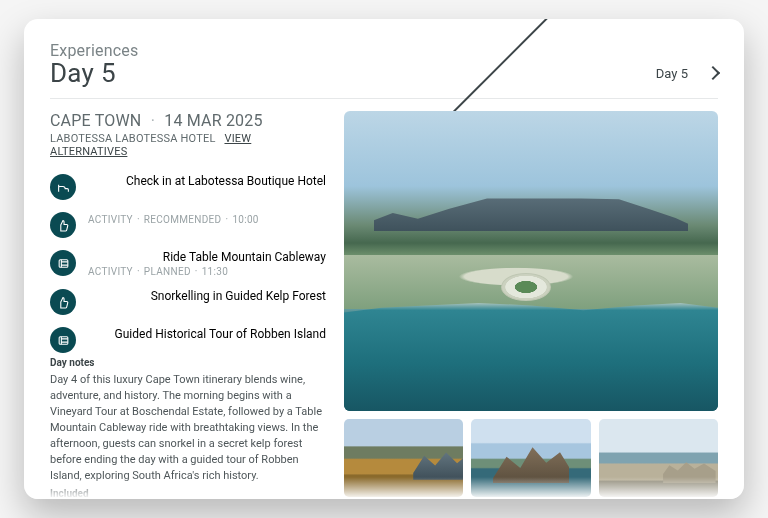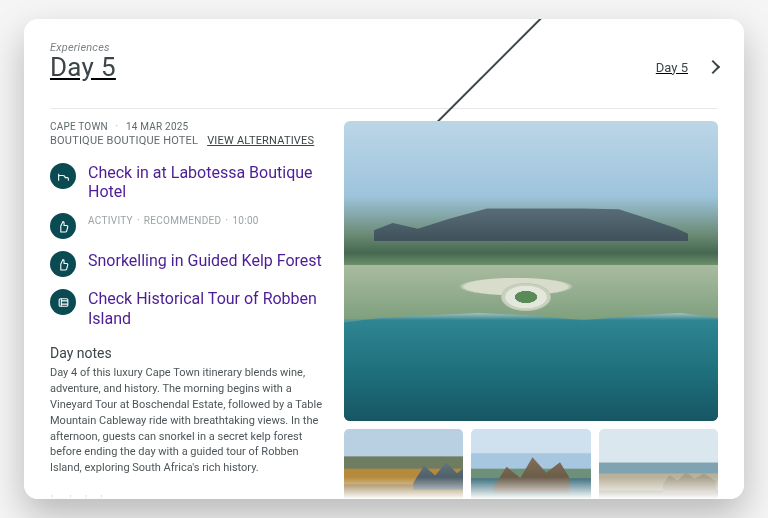--- a/index.html
+++ b/index.html
@@ -18,32 +18,30 @@
     height: 480px;
     background: #fff;
     border-radius: 14px;
     box-shadow: 0 16px 36px rgba(0,0,0,0.25);
     padding: 22px 26px 0 26px;
     overflow: hidden;
     position: relative;
   }
   .breadcrumb {
     color: #7b8487;
-    font-size: 11px;
+    font-size: 16px;
     letter-spacing: .2px;
-    font-style: italic;
   }
   .header-row {
     display: flex;
     align-items: center;
     justify-content: space-between;
     margin-top: -2px;
-    padding-bottom: 26px;
+    padding-bottom: 10px;
     border-bottom: 1px solid #e6e8e9;
-    text-decoration: underline;
   }
   .page-title {
     font-size: 26px;
     font-weight: 400;
     color: #3c4548;
     letter-spacing: .3px;
   }
   .nav {
     display: flex;
     align-items: center;
@@ -67,44 +65,44 @@
     position: relative;
   }
   .right {
     flex: 1;
     display: flex;
     flex-direction: column;
     gap: 8px;
   }
 
   .meta {
-    font-size: 10px;
+    font-size: 16px;
     color: #606a6d;
     letter-spacing: .2px;
   }
   .meta .dot { color: #aab2b5; margin: 0 5px; }
   .hotel-line { font-size: 11px; color: #606a6d; margin-top: 2px; letter-spacing: .2px; }
   .hotel-line .link { color: #3c4548; text-decoration: underline; cursor: pointer; margin-left: 6px; }
 
   .activities { margin-top: 16px; display: flex; flex-direction: column; gap: 12px; }
   .activity { display: flex; align-items: flex-start; gap: 12px; }
   .icon-circle {
     width: 26px; height: 26px; border-radius: 50%;
     background: #0a4a52;
     flex: 0 0 26px;
     display: flex; align-items: center; justify-content: center;
     color: #fff;
   }
   .icon-circle svg { width: 13px; height: 13px; fill: none; stroke: #fff; stroke-width: 2; }
   .atext { flex: 1; }
-  .atitle { font-size: 16px; color: #4c1d95; line-height: 1.2; }
+  .atitle { font-size: 12px; color: #000000; line-height: 1.2; text-align: right; }
   .asub { font-size: 10px; color: #9aa3a6; letter-spacing: .3px; margin-top: 2px; text-transform: uppercase; }
   .asub .dt { margin: 0 4px; }
 
-  .section-h { font-size: 14px; color: #3c4548; font-weight: 400; margin-top: 17px; }
+  .section-h { font-size: 10px; color: #3c4548; font-weight: 700; margin-top: 4px; }
   .paragraph { font-size: 11px; color: #4e5659; line-height: 1.45; margin-top: 4px; }
 
   .hero {
     flex: 1;
     border-radius: 6px;
     background: linear-gradient(180deg,#bcd6e6 0%,#9dc4dc 25%,#6b8a74 38%,#46684f 44%,#7fa27a 50%,#c9d0b0 56%,#b9ccc0 60%,#2c7a86 70%,#1d6876 80%,#175966 100%);
     position: relative;
     overflow: hidden;
   }
   .mountain {
@@ -161,21 +159,21 @@
 
   <div class="body">
 
     <div class="left">
       <div class="meta">
         <span>CAPE TOWN</span>
         <span class="dot">·</span>
         <span>14 MAR 2025</span>
       </div>
       <div class="hotel-line">
-        <span>BOUTIQUE BOUTIQUE HOTEL</span>
+        <span>LABOTESSA LABOTESSA HOTEL</span>
         <span class="link">VIEW ALTERNATIVES</span>
       </div>
 
       <div class="activities" id="activities">
           <div class="activity">
             <div class="icon-circle">
               <svg viewBox="0 0 24 24">
                 <path d="M3 18v-6a2 2 0 0 1 2-2h6a4 4 0 0 1 4 4h4a2 2 0 0 1 2 2v2M3 18v2M21 18v2M3 12V7"></path>
               </svg>
             </div>
@@ -184,41 +182,53 @@
             </div>
           </div>
           <div class="activity">
             <div class="icon-circle">
               <svg viewBox="0 0 24 24">
                 <path d="M7 22V11M7 11l4-8a2 2 0 0 1 2 2v5h5a2 2 0 0 1 2 2l-2 8a2 2 0 0 1-2 2H7z"></path>
               </svg>
             </div>
             <div class="atext">
               <div class="asub">ACTIVITY<span class="dt">·</span>RECOMMENDED<span class="dt">·</span>10:00</div>
-            </div>
-          </div>
-          <div class="activity">
-            <div class="icon-circle">
-              <svg viewBox="0 0 24 24">
-                <path d="M7 22V11M7 11l4-8a2 2 0 0 1 2 2v5h5a2 2 0 0 1 2 2l-2 8a2 2 0 0 1-2 2H7z"></path>
-              </svg>
-            </div>
-            <div class="atext">
-              <div class="atitle">Snorkelling in Guided Kelp Forest</div>
             </div>
           </div>
           <div class="activity">
             <div class="icon-circle">
               <svg viewBox="0 0 24 24">
                 <rect x="4" y="5" width="16" height="14" rx="2"></rect>
                 <path d="M8 5v14M8 9h12M8 15h12"></path>
               </svg>
             </div>
             <div class="atext">
-              <div class="atitle">Check Historical Tour of Robben Island</div>
+              <div class="atitle">Ride Table Mountain Cableway</div>
+              <div class="asub">ACTIVITY<span class="dt">·</span>PLANNED<span class="dt">·</span>11:30</div>
+            </div>
+          </div>
+          <div class="activity">
+            <div class="icon-circle">
+              <svg viewBox="0 0 24 24">
+                <path d="M7 22V11M7 11l4-8a2 2 0 0 1 2 2v5h5a2 2 0 0 1 2 2l-2 8a2 2 0 0 1-2 2H7z"></path>
+              </svg>
+            </div>
+            <div class="atext">
+              <div class="atitle">Snorkelling in Guided Kelp Forest</div>
+            </div>
+          </div>
+          <div class="activity">
+            <div class="icon-circle">
+              <svg viewBox="0 0 24 24">
+                <rect x="4" y="5" width="16" height="14" rx="2"></rect>
+                <path d="M8 5v14M8 9h12M8 15h12"></path>
+              </svg>
+            </div>
+            <div class="atext">
+              <div class="atitle">Guided Historical Tour of Robben Island</div>
             </div>
           </div>
         </div>
 
       <div class="section-h">Day notes</div>
       <div class="paragraph">Day 4 of this luxury Cape Town itinerary blends wine, adventure, and history. The morning begins with a Vineyard Tour at Boschendal Estate, followed by a Table Mountain Cableway ride with breathtaking views. In the afternoon, guests can snorkel in a secret kelp forest before ending the day with a guided tour of Robben Island, exploring South Africa's rich history.</div>
 
       <div class="section-h">Included</div>
 
     </div>

